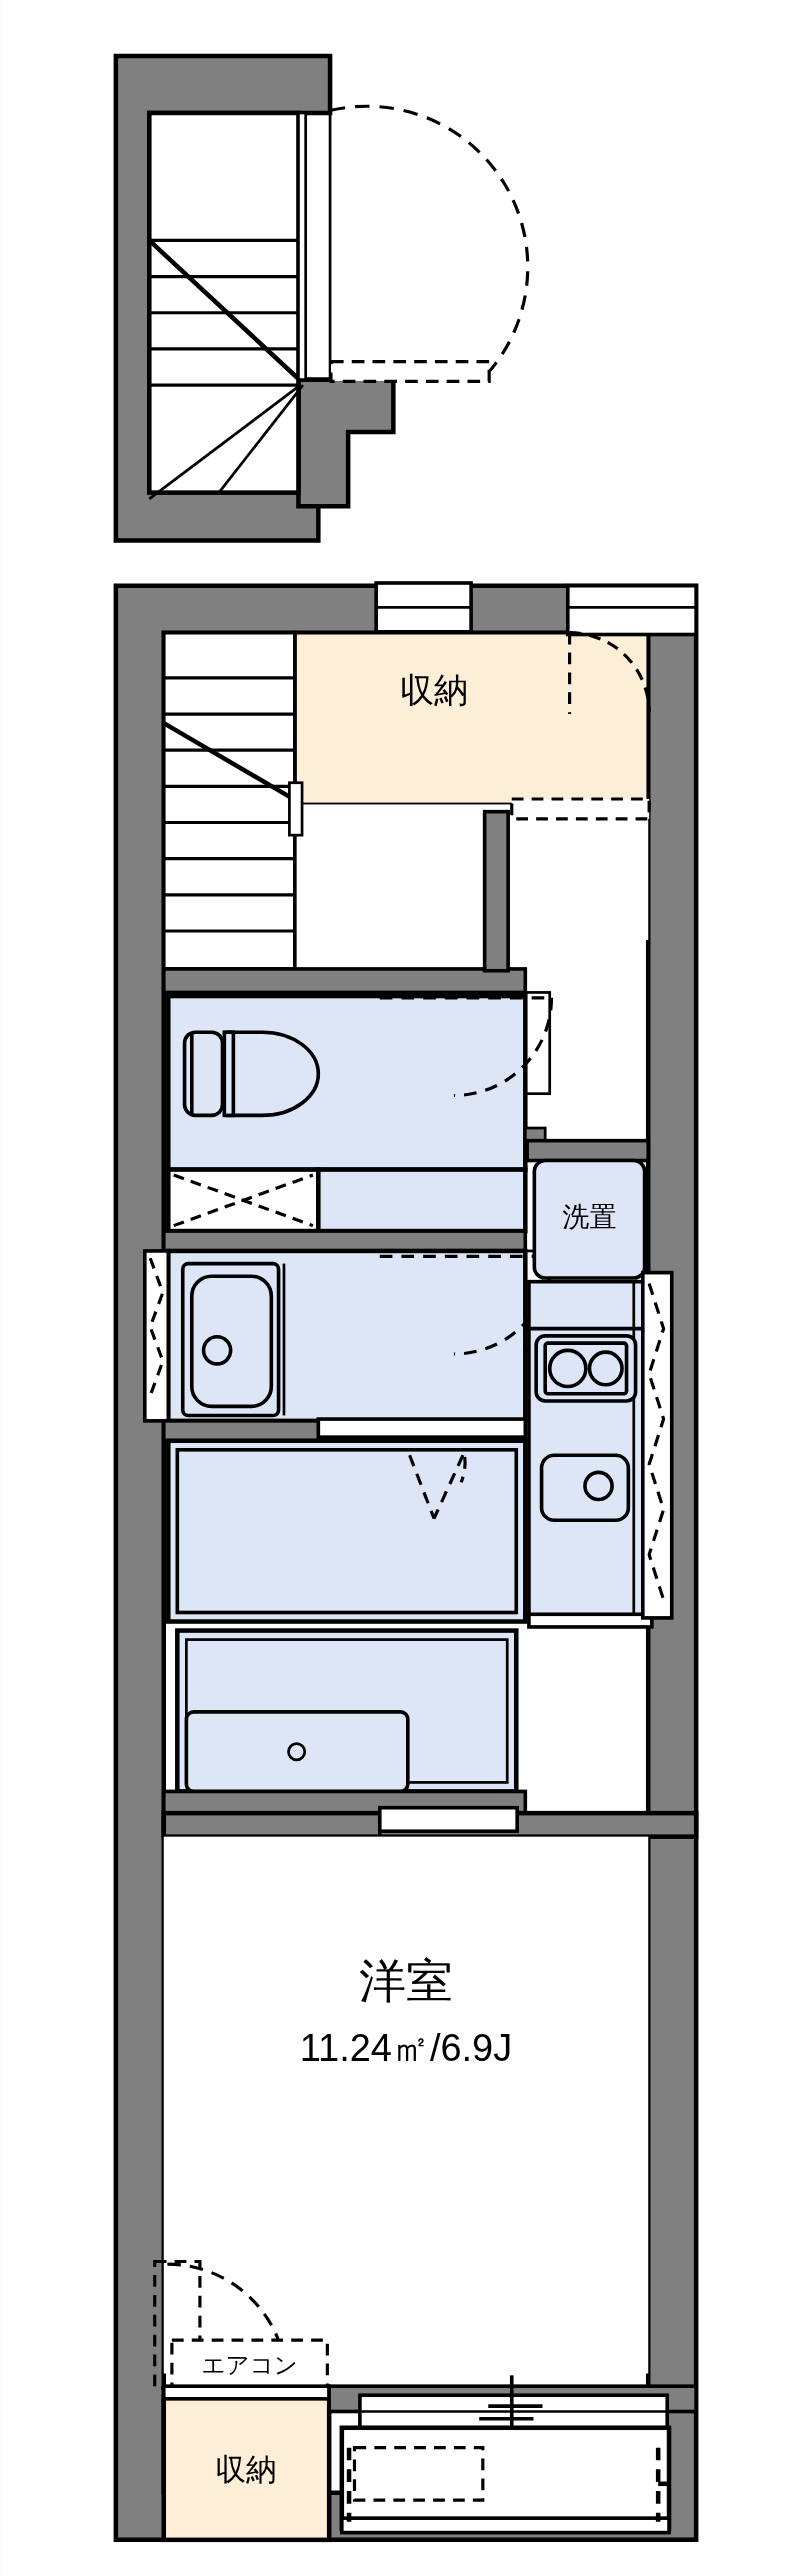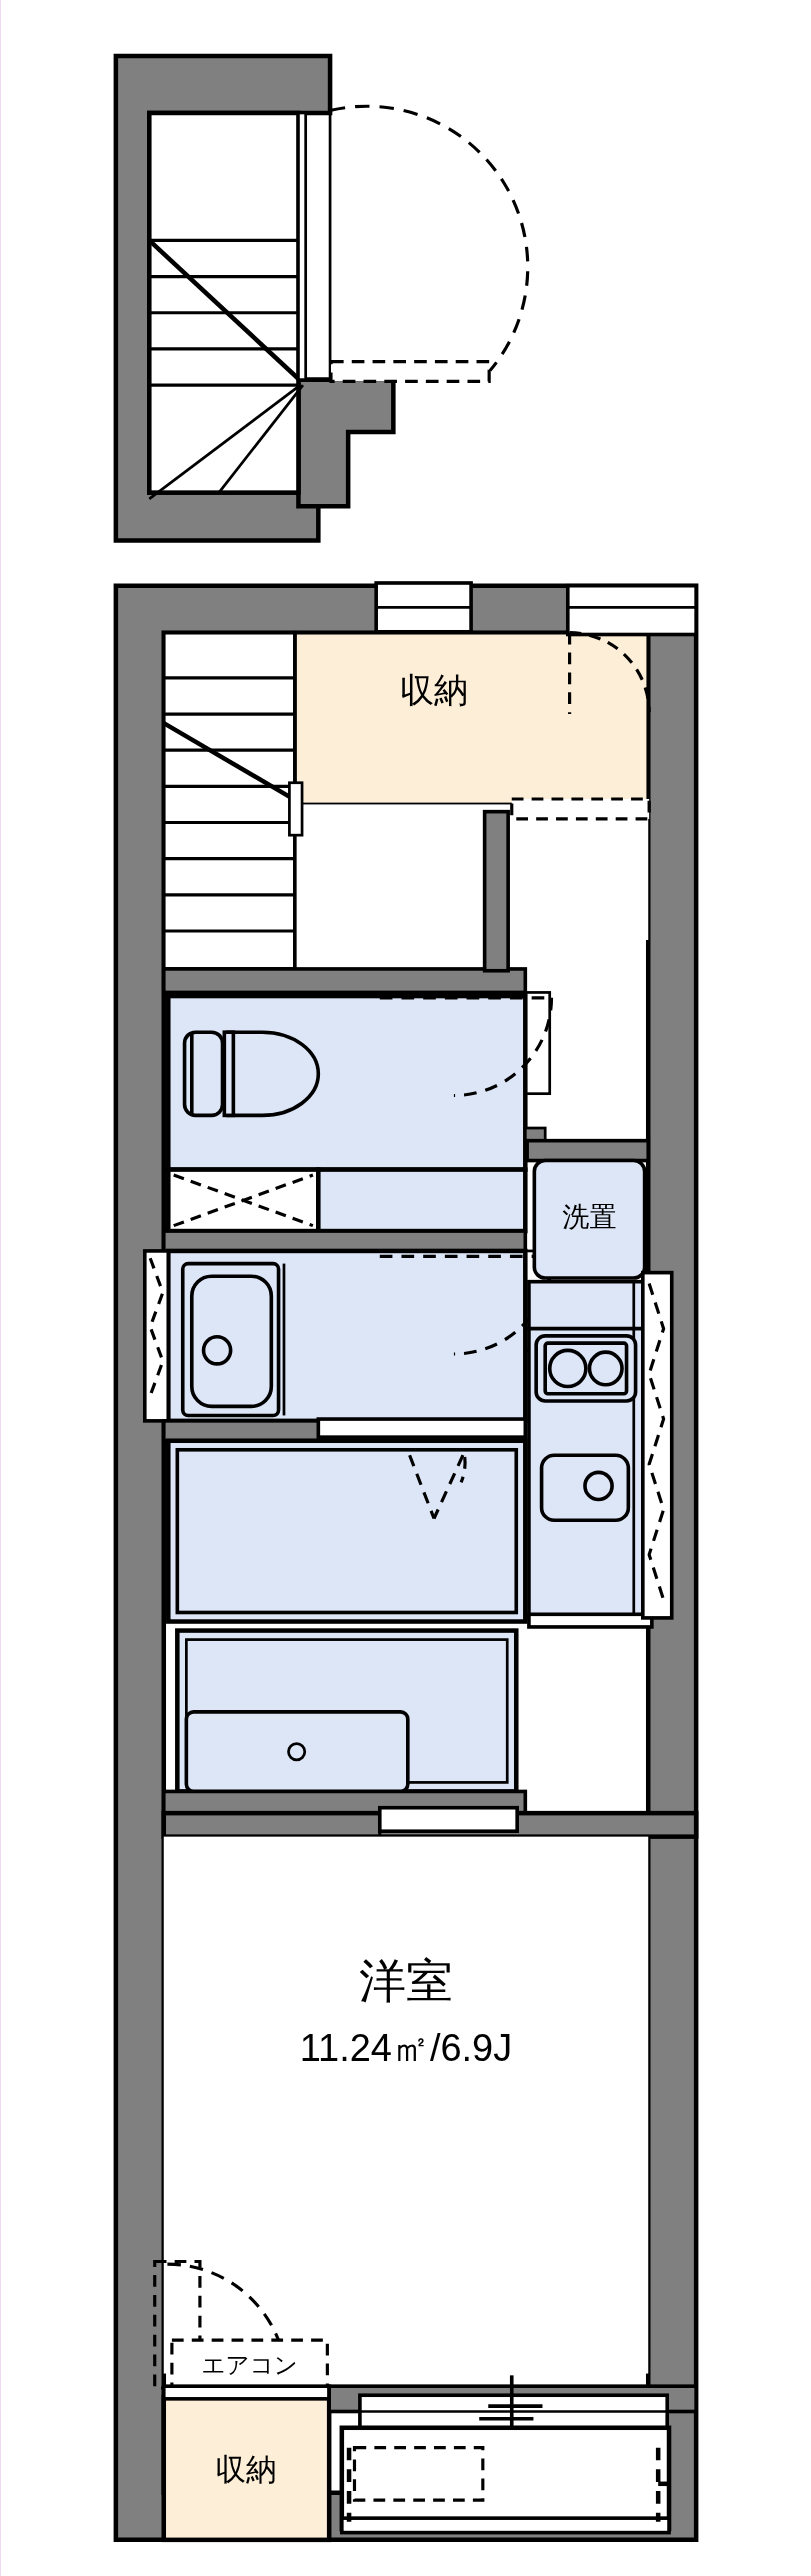--- a/index.html
+++ b/index.html
@@ -5,21 +5,21 @@
   * { box-sizing: border-box; }
   html, body {
     margin: 0; padding: 0;
     background: #ffffff;
     font-family: "Liberation Sans", sans-serif;
   }
   #plan-root {
     position: relative;
     width: 812px;
     height: 2576px;
-    background: #a21caf;
+    background: #c4b5fd;
     overflow: hidden;
   }
   svg { display: block; }
   .lbl {
     font-family: "Liberation Sans", sans-serif;
     fill: #000;
     text-anchor: middle;
     dominant-baseline: middle;
   }
 </style>

